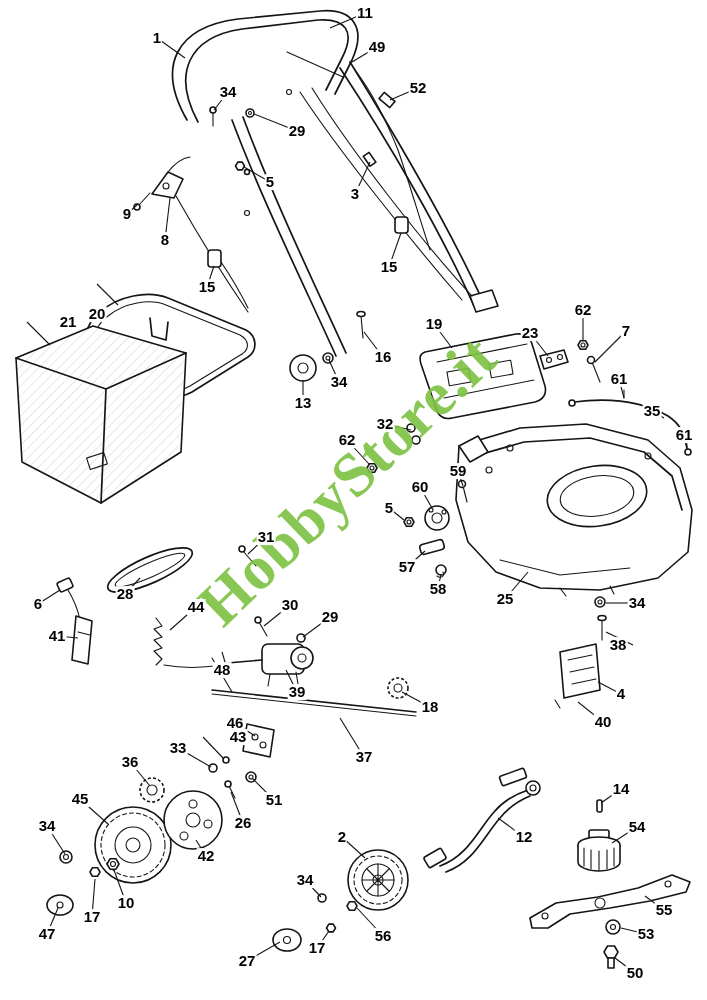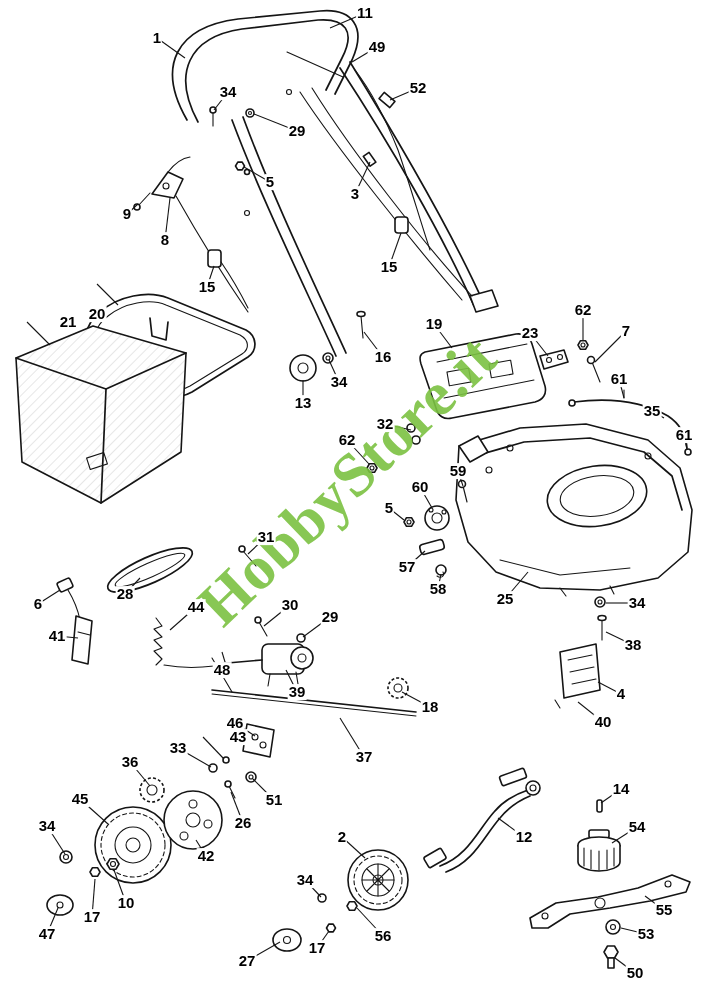--- a/index.html
+++ b/index.html
@@ -415,21 +415,21 @@
       <div class="callout" style="left: 407px; top: 567px;">57</div>
       <div class="callout" style="left: 438px; top: 589px;">58</div>
       <div class="callout" style="left: 505px; top: 599px;">25</div>
       <div class="callout" style="left: 38px; top: 604px;">6</div>
       <div class="callout" style="left: 125px; top: 594px;">28</div>
       <div class="callout" style="left: 290px; top: 605px;">30</div>
       <div class="callout" style="left: 196px; top: 607px;">44</div>
       <div class="callout" style="left: 637px; top: 603px;">34</div>
       <div class="callout" style="left: 330px; top: 617px;">29</div>
       <div class="callout" style="left: 57px; top: 636px;">41</div>
-      <div class="callout" style="left: 633px; top: 645px;">38</div>
+      <div class="callout" style="left: 618px; top: 645px;">38</div>
       <div class="callout" style="left: 222px; top: 652px; margin-top: 18px;">48</div>
       <div class="callout" style="left: 621px; top: 694px;">4</div>
       <div class="callout" style="left: 297px; top: 692px;">39</div>
       <div class="callout" style="left: 430px; top: 707px;">18</div>
       <div class="callout" style="left: 603px; top: 722px;">40</div>
       <div class="callout" style="left: 235px; top: 723px;">46</div>
       <div class="callout" style="left: 364px; top: 757px;">37</div>
       <div class="callout" style="left: 214px; top: 737px; margin-left: 24px;">43</div>
       <div class="callout" style="left: 178px; top: 748px;">33</div>
       <div class="callout" style="left: 130px; top: 762px;">36</div>

